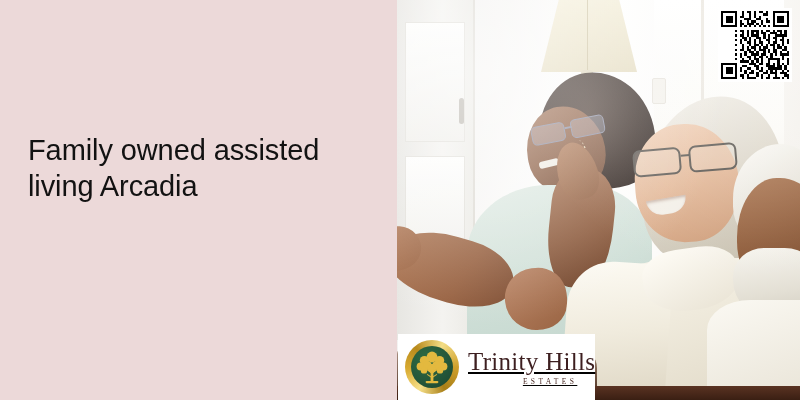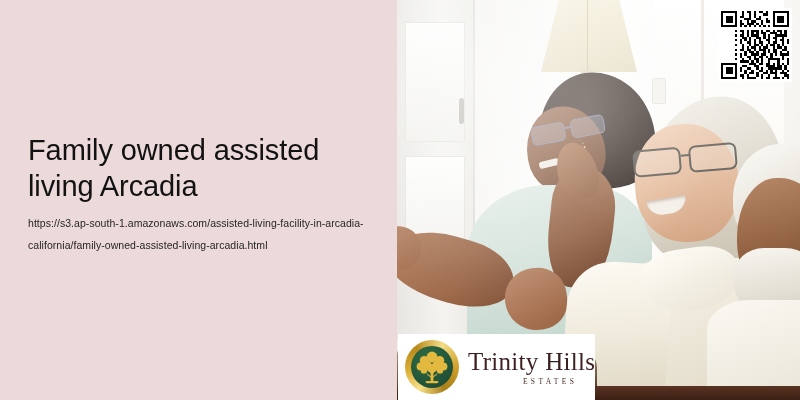--- a/index.html
+++ b/index.html
@@ -300,20 +300,21 @@
 
   
   .logo-panel {
     position:absolute;
     left:1px; top:334px;
     width:197px; height:66px;
     background:#ffffff;
     display:flex;
     align-items:center;
     padding-left:7px;
+    text-decoration:underline;
   }
   .logo-mark {
     position:relative;
     width:54px; height:54px;
     flex:0 0 54px;
   }
   .logo-ring {
     position:absolute; inset:0;
     border-radius:50%;
     background:
@@ -350,21 +351,20 @@
     padding-right:18px;
   }
 </style>
 </head>
 <body>
 
 <div class="card">
 
   <div class="left-panel">
     <div class="headline">Family owned assisted living Arcadia</div>
-    <div class="url-block">https://s3.ap-south-1.amazonaws.com/assisted-living-facility-in-arcadia-california/family-owned-assisted-living-arcadia.html</div>
   </div>
 
   <div class="photo">
     <div class="photo-inner">
 
       <div class="wall"></div>
       <div class="door-frame">
         <div class="door-panel"></div>
         <div class="door-panel two"></div>
         <div class="door-handle"></div>

